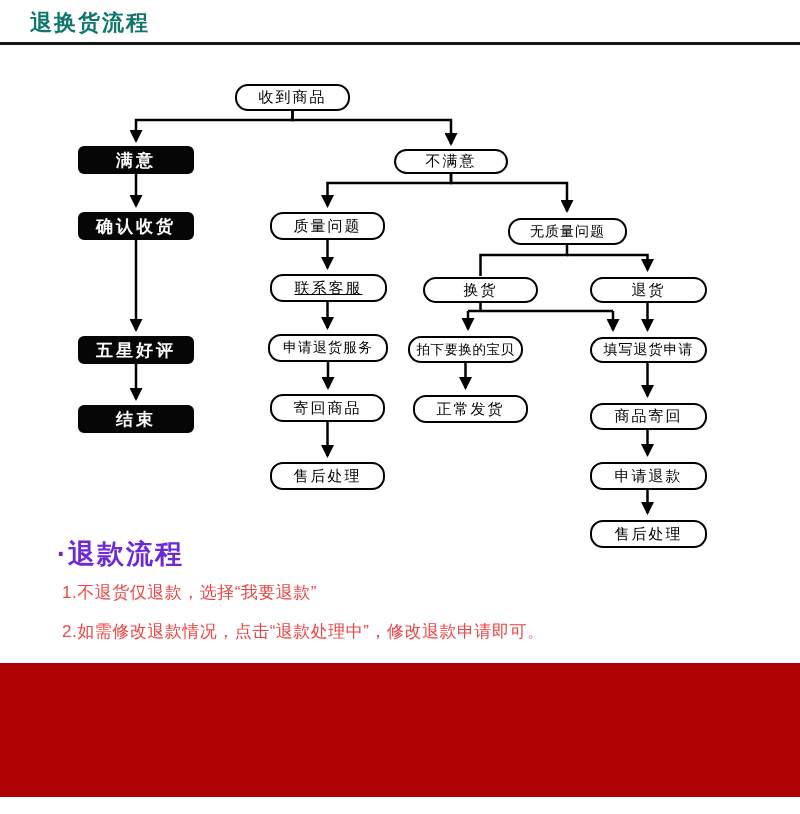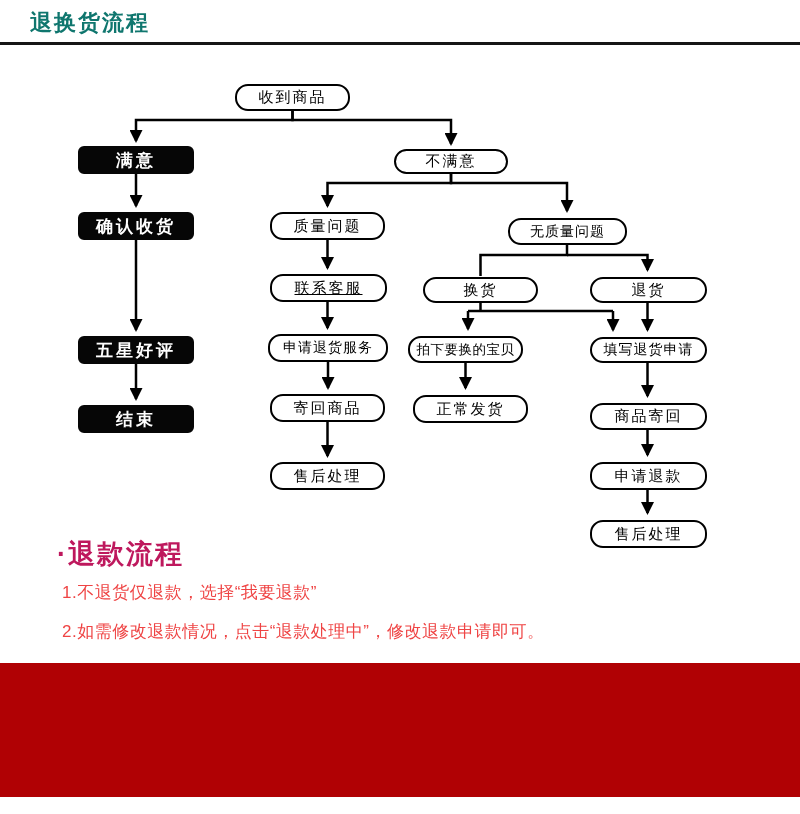--- a/index.html
+++ b/index.html
@@ -13,21 +13,21 @@
   .connectors{position:absolute;left:0;top:0;width:800px;height:570px;}
   .node{position:absolute;display:flex;align-items:center;justify-content:center;
         background:#fff;border:2px solid #000;border-radius:13px;box-sizing:border-box;
         font-size:15px;color:#000;letter-spacing:2px;white-space:nowrap;}
   .node.dark{background:#060606;color:#fff;border:2px solid #060606;border-radius:6px;
              font-weight:bold;font-size:17px;letter-spacing:3px;text-align:right;}
   .node.snug{font-size:14px;letter-spacing:1px;}
   .node.tight{font-size:13.5px;letter-spacing:0.5px;}
   
   .refund-heading{position:absolute;left:57px;top:536px;margin:0;font-size:27px;
-                  font-weight:bold;color:#be185d;letter-spacing:2px;}
+                  font-weight:bold;color:#6d28d9;letter-spacing:2px;}
   .refund-item{position:absolute;left:62px;margin:0;font-size:17px;color:#ef4444;
                letter-spacing:0.5px;}
   .refund-item.i1{top:581px;}
   .refund-item.i2{top:620px;}
   
   .banner{position:absolute;left:0;top:663px;width:800px;height:134px;background:#b00104;}
 </style>
 </head>
 <body>
 

